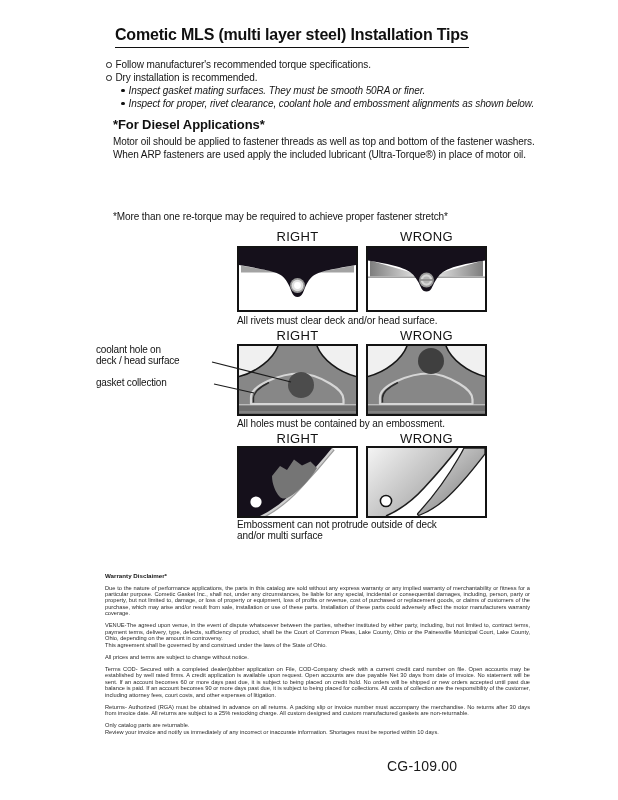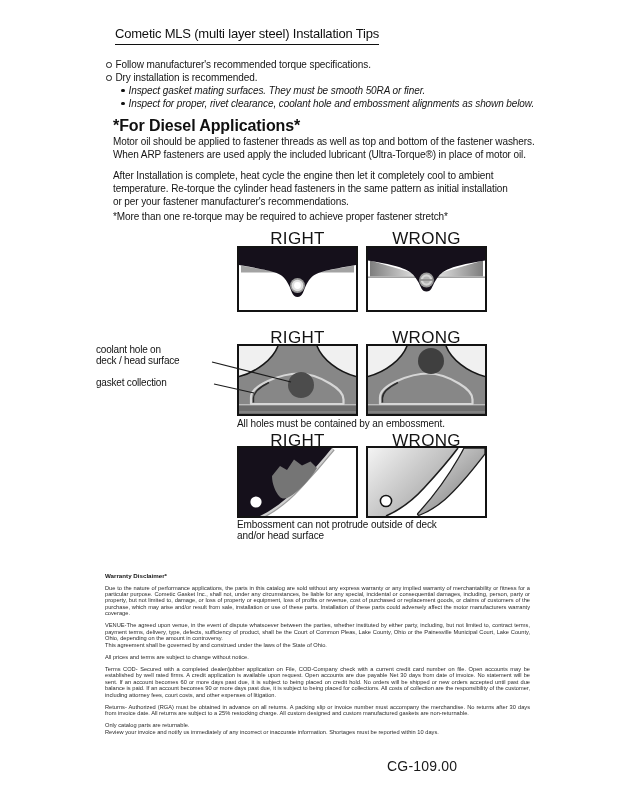--- a/index.html
+++ b/index.html
@@ -1,30 +1,30 @@
 <!DOCTYPE html>
 <html><head>
 <meta charset="utf-8">
 <style>
   html,body{margin:0;padding:0;background:#ffffff;}
   .page{position:relative;width:618px;height:800px;background:#ffffff;
         font-family:"Liberation Sans",sans-serif;color:#151515;overflow:hidden;}
   .abs{position:absolute;}
-  .title{font-size:13px;font-weight:normal;letter-spacing:-0.2px;color:#101010;
+  .title{font-size:16px;font-weight:bold;letter-spacing:-0.2px;color:#101010;
          border-bottom:1.6px solid #101010;padding-bottom:2.5px;}
   .body-text{font-size:10px;line-height:13px;letter-spacing:-0.1px;}
   .prelines{white-space:pre-line;}
-  .h2{font-size:16px;font-weight:bold;letter-spacing:-0.1px;color:#101010;}
+  .h2{font-size:13px;font-weight:bold;letter-spacing:-0.1px;color:#101010;}
   .bullet-row{display:flex;align-items:flex-start;font-size:10px;line-height:13px;letter-spacing:-0.1px;}
   .ring{display:inline-block;flex:none;width:3.5px;height:3.5px;border:1px solid #222;
         border-radius:50%;margin:4px 4px 0 0;}
   .dot{display:inline-block;flex:none;width:3.5px;height:3.5px;background:#111;
        border-radius:50%;margin:4.5px 4px 0 0;}
   .sub{margin-left:15px;font-style:italic;}
-  .rw-label{font-size:17px;letter-spacing:0.3px;text-align:center;color:#131313;width:121px;}
+  .rw-label{font-size:13px;letter-spacing:0.3px;text-align:center;color:#131313;width:121px;}
   .fig{box-sizing:border-box;width:121px;border:2px solid #131313;background:#fff;}
   .fig svg{display:block;}
   .caption{font-size:10px;line-height:11px;letter-spacing:-0.1px;color:#131313;}
   .ann{font-size:10px;line-height:10.5px;letter-spacing:-0.2px;text-align:left;color:#131313;}
   .fineprint{width:425px;}
   .fp-head{font-size:6.2px;font-weight:bold;margin:0 0 5.5px 0;color:#141414;}
   .fineprint p{margin:0 0 5.8px 0;font-size:5.7px;line-height:6.4px;text-align:justify;
                white-space:pre-line;color:#2a2a2a;}
   .footer-code{font-size:14px;letter-spacing:0.2px;color:#1a1a1a;}
   .overlay{pointer-events:none;z-index:5;}
@@ -51,23 +51,20 @@
     </div>
     <div class="bullet-row sub">
       <span class="dot"></span>
       <span>Inspect for proper, rivet clearance, coolant hole and embossment alignments as shown below.</span>
     </div>
   </div>
 
   <div class="abs h2" style="left:113px;top:117px;">*For Diesel Applications*</div>
   <div class="abs body-text prelines" style="left:113px;top:135px;width:450px;">Motor oil should be applied to fastener threads as well as top and bottom of the fastener washers.
 When ARP fasteners are used apply the included lubricant (Ultra-Torque®) in place of motor oil.</div>
-  <div class="abs body-text prelines" style="left:113px;top:169px;width:450px;">After Installation is complete, heat cycle the engine then let it completely cool to ambient
-temperature. Re-torque the cylinder head fasteners in the same pattern as initial installation
-or per your fastener manufacturer's recommendations.</div>
   <div class="abs body-text" style="left:113px;top:210px;width:450px;">*More than one re-torque may be required to achieve proper fastener stretch*</div>
 
   <div class="abs rw-label" style="left:237px;top:229px;">RIGHT</div>
   <div class="abs rw-label" style="left:366px;top:229px;">WRONG</div>
 
   <div class="abs fig" style="left:237px;top:246px;height:66px;">
     <svg width="117" height="62" viewBox="0 0 117 62">
       <rect width="117" height="62" fill="#ffffff"></rect>
       <polygon points="2,17.5 40,24.5 2,24.5" fill="#a3a3a3"></polygon>
       <polygon points="115,17.5 77,24.5 115,24.5" fill="#a3a3a3"></polygon>
@@ -95,20 +92,21 @@
       <polygon points="115,12.5 60,28.5 115,28.5" fill="url(#gwR)"></polygon>
       <rect x="0" y="28.5" width="117" height="1.4" fill="#9a9a9a"></rect>
       <path d="M0,0 H117 V12.5 C96,16 86,18.5 79.5,21.5 C72.5,24.8 70,28.5 67,33.5 C64,38.5 63.5,43.5 58.5,43.5 C53.5,43.5 53,38.5 50,33.5 C47,28.5 44.5,24.8 37.5,21.5 C31,18.5 21,16 0,12.5 Z" fill="#15101b"></path>
       <circle cx="58.5" cy="32" r="7.4" fill="#9a9a9a"></circle>
       <circle cx="58.5" cy="32" r="5.8" fill="#d6d6d6"></circle>
       <circle cx="58.5" cy="32" r="3.4" fill="#b4b4b4"></circle>
       <line x1="51.5" y1="32" x2="65.5" y2="32" stroke="#8a8a8a" stroke-width="1.6"></line>
     </svg>
   </div>
 
+  <div class="abs caption" style="left:237px;top:315px;width:260px;">All rivets must clear deck and/or head surface.</div>
 
   <div class="abs rw-label" style="left:237px;top:328px;">RIGHT</div>
   <div class="abs rw-label" style="left:366px;top:328px;">WRONG</div>
 
   <div class="abs ann prelines" style="left:96px;top:345px;width:115px;">coolant hole on
 deck / head surface</div>
   <div class="abs ann" style="left:96px;top:378px;width:115px;">gasket collection</div>
 
   <div class="abs fig" style="left:237px;top:344px;height:72px;">
     <svg width="117" height="68" viewBox="0 0 117 68">
@@ -172,21 +170,21 @@
       </defs>
       <rect width="117" height="68" fill="#ffffff"></rect>
       <path d="M0,0 H90 C81,12 68,27 56,40 C46,51 34,61 18,68 H0 Z" fill="url(#g3)"></path>
       <path d="M90,0 C81,12 68,27 56,40 C46,51 34,61 18,68" stroke="#1d1d1d" stroke-width="1.6" fill="none"></path>
       <path d="M96,0 H117 V6 C104,23 90,40 77,51.5 C69.5,58 61,63.5 52,67 C50,67.8 48.8,66.4 50.2,65 C63,51 79,30 90.5,10 C92.5,6.6 94.4,3.2 96,0 Z" fill="url(#g4)" stroke="#1d1d1d" stroke-width="1.3"></path>
       <circle cx="18" cy="53" r="5.6" fill="#ffffff" stroke="#141414" stroke-width="1.5"></circle>
     </svg>
   </div>
 
   <div class="abs caption prelines" style="left:237px;top:519px;width:240px;">Embossment can not protrude outside of deck
-and/or head surface</div>
+and/or multi surface</div>
 
   <div class="abs fineprint" style="left:105px;top:572px;">
     <div class="fp-head">Warranty Disclaimer*</div>
     <p>Due to the nature of performance applications, the parts in this catalog are sold without any express warranty or any implied warranty of merchantability or fitness for a particular purpose.  Cometic Gasket Inc., shall not, under any circumstances, be liable for any special, incidental or consequential damages, including, person, party or property, but not limited to, damage, or loss of property or equipment, loss of profits or revenue, cost of purchased or replacement goods, or claims of customers of the purchase, which may arise and/or result from sale, installation or use of these parts.  Installation of these parts could adversely affect the motor manufacturers warranty coverage.</p>
     <p>VENUE-The agreed upon venue, in the event of dispute whatsoever between the parties, whether instituted by either party, including, but not limited to, contract terms, payment terms, delivery, type, defects, sufficiency of product, shall be the Court of Common Pleas, Lake County, Ohio or the Painesville Municipal Court, Lake County, Ohio, depending on the amount in controversy.
 This agreement shall be governed by and construed under the laws of the State of Ohio.</p>
     <p>All prices and terms are subject to change without notice.</p>
     <p>Terms COD- Secured with a completed dealer/jobber application on File, COD-Company check with a current credit card number on file.  Open accounts may be established by well rated firms.  A credit application is available upon request.  Open accounts are due payable Net 30 days from date of invoice.  No statement will be sent.  If an account becomes 60 or more days past due, it is subject to being placed on credit hold.  No orders will be shipped or new orders accepted until past due balance is paid.  If an account becomes 90 or more days past due, it is subject to being placed for collections.  All costs of collection are the responsibility of the customer, including attorney fees, court costs, and other expenses of litigation.</p>
     <p>Returns- Authorized (RGA) must be obtained in advance on all returns.  A packing slip or invoice number must accompany the merchandise.  No returns after 30 days from invoice date.  All returns are subject to a 25% restocking charge.  All custom designed and custom manufactured gaskets are non-returnable.</p>
     <p>Only catalog parts are returnable.

